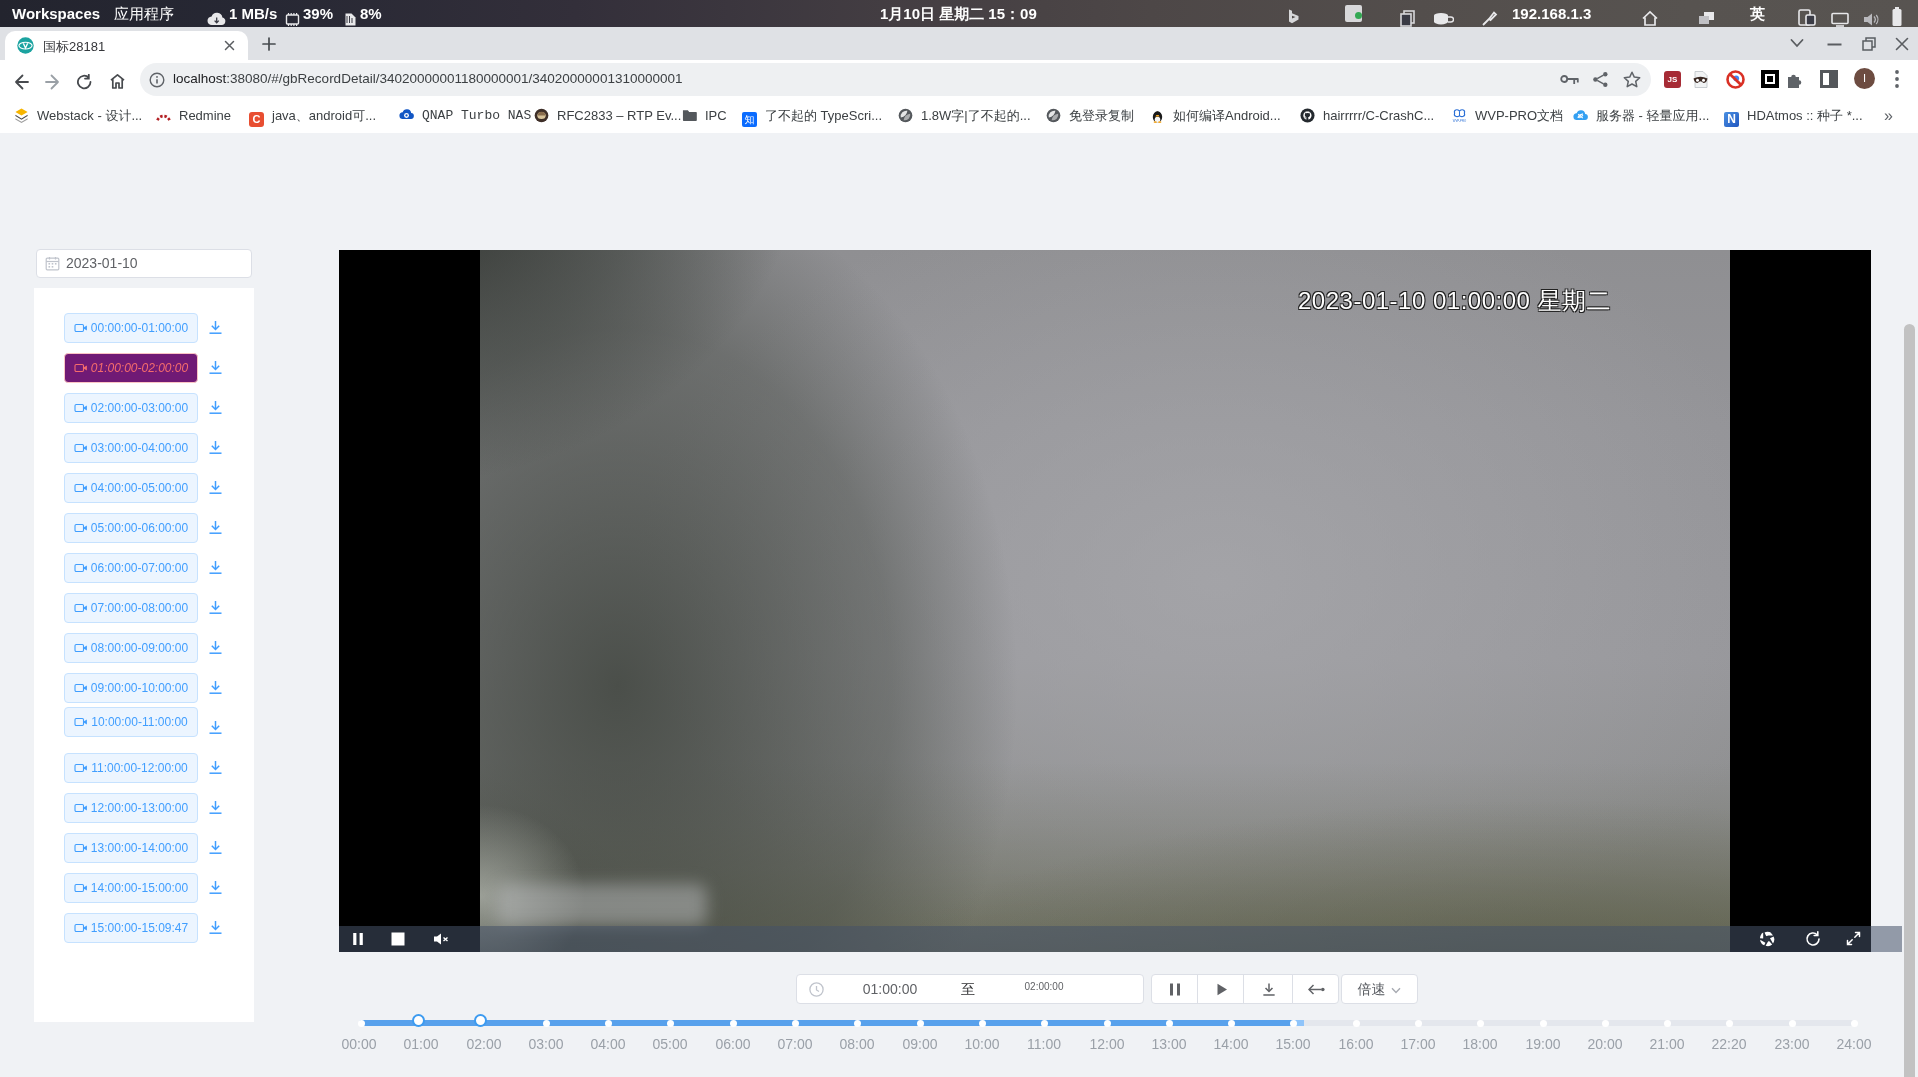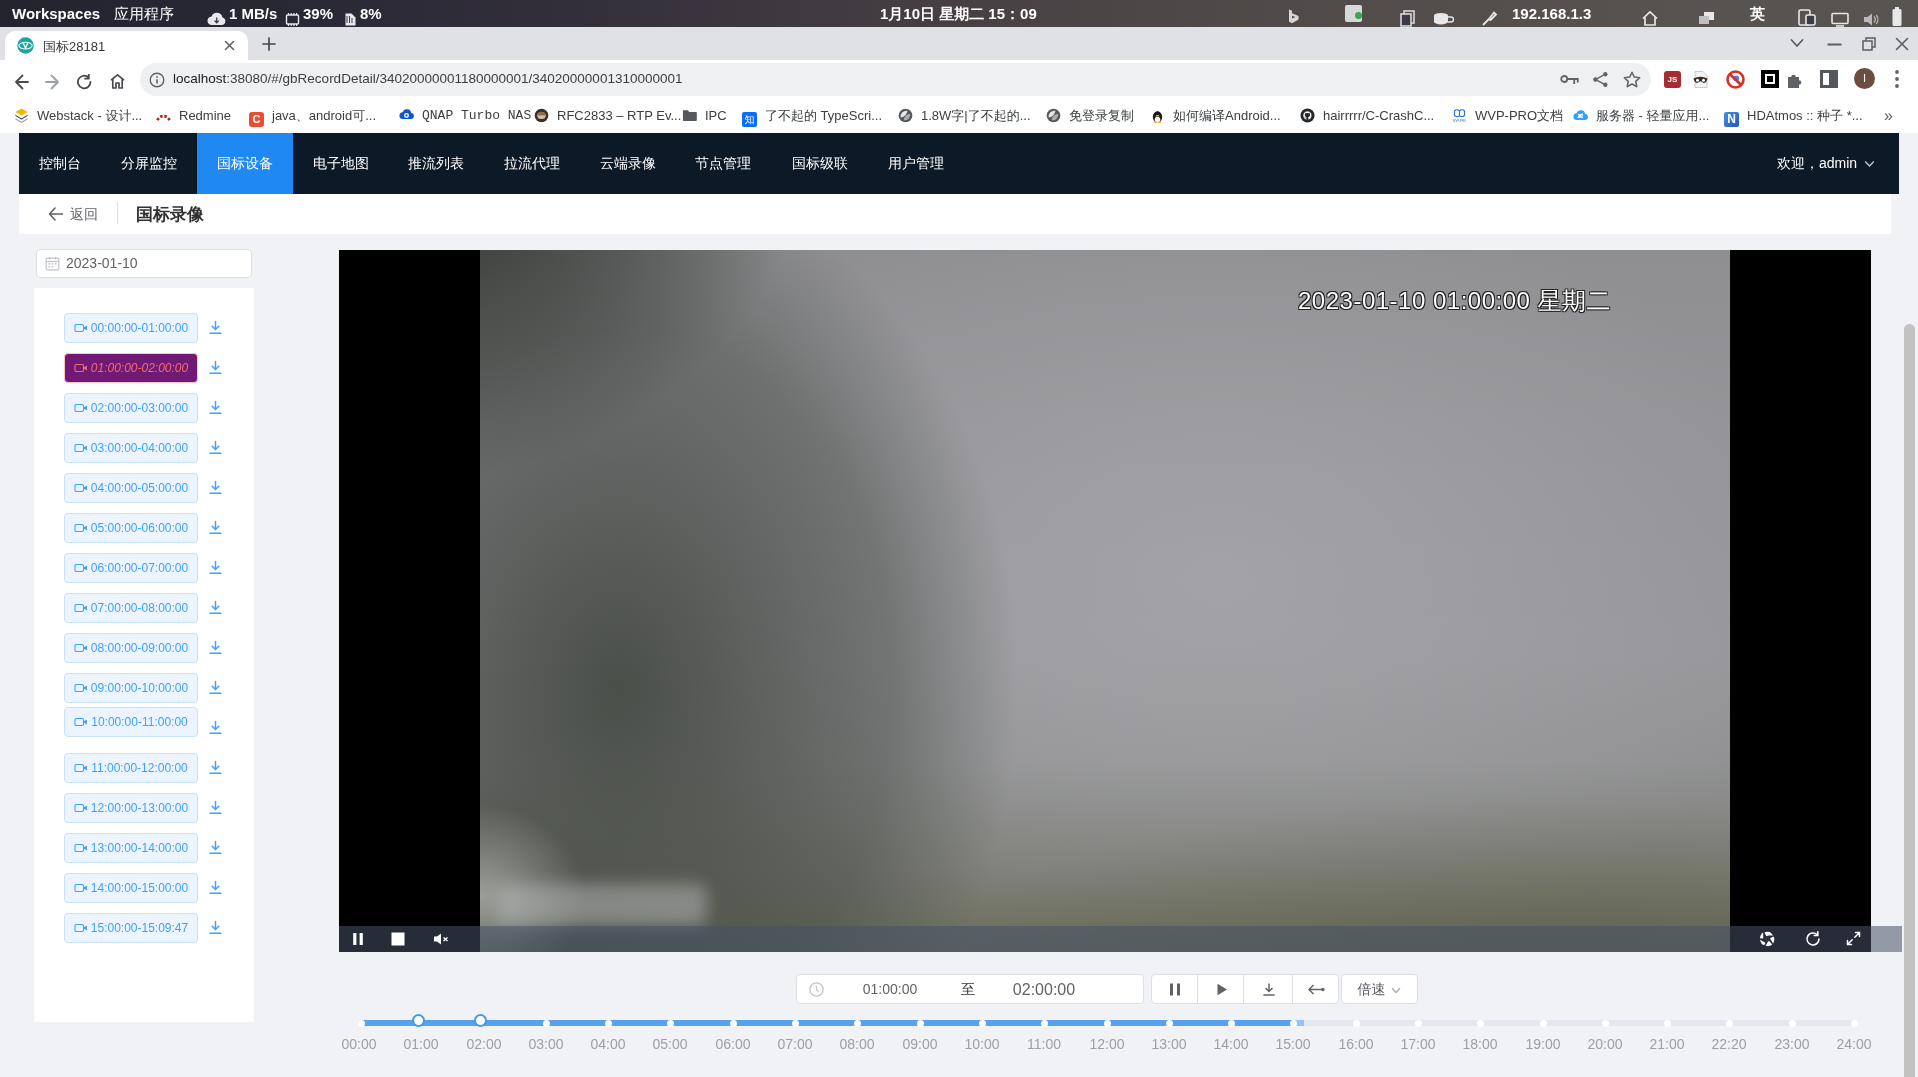--- a/index.html
+++ b/index.html
@@ -59,21 +59,21 @@
 #wm { position:absolute; left:158px; top:634px; width:210px; height:42px; background:rgba(185,187,189,0.5); border-radius:10px; filter:blur(8px); }
 #osdtime { position:absolute; left:959px; top:35px; color:#fff; font-size:24px; letter-spacing:0.5px;
   text-shadow:-1px -1px 0 #222,1px -1px 0 #222,-1px 1px 0 #222,1px 1px 0 #222; white-space:nowrap; }
 #ctrlbar { position:absolute; left:0; bottom:0; width:1792px; height:26px; background:rgba(70,82,104,0.55); }
 #ctrlbar .kb { position:absolute; right:140px; top:5px; color:#e8eaec; font-size:12.5px; }
 
 
 #timebox { position:absolute; left:796px; top:841px; width:348px; height:30px; background:#fff; border:1px solid #dcdfe6; border-radius:4px; }
 #timebox .t1 { position:absolute; left:47px; top:6px; width:92px; text-align:center; font-size:14px; color:#606266; }
 #timebox .zhi { position:absolute; left:157px; top:6px; width:28px; text-align:center; font-size:14px; color:#303133; }
-#timebox .t2 { position:absolute; left:201px; top:6px; width:92px; text-align:center; font-size:16px; color:#606266; }
+#timebox .t2 { position:absolute; left:201px; top:6px; width:92px; text-align:center; font-size:10px; color:#606266; }
 .pbtn { position:absolute; top:841px; height:30px; background:#fff; border:1px solid #dcdfe6; }
 #speedbtn { position:absolute; left:1341px; top:841px; width:77px; height:30px; background:#fff; border:1px solid #dcdfe6; border-radius:4px; font-size:14px; color:#55585e; text-align:center; line-height:28px; }
 
 
 #track { position:absolute; left:359px; top:887px; width:1495px; height:6px; background:#e4e7ed; border-radius:3px; }
 #trackblue { position:absolute; left:0px; top:0px; width:935px; height:6px; background:#58a1ec; border-radius:3px 0 0 3px; }
 .tdot { position:absolute; top:-0.5px; width:7px; height:7px; background:#fff; border-radius:50%; }
 .thandle { position:absolute; top:-6px; width:13px; height:13px; background:#fff; border:2.5px solid #3d9bf0; border-radius:50%; }
 .tlabel { position:absolute; top:903px; width:60px; text-align:center; font-size:14px; color:#9aa0a8; }
 
@@ -289,43 +289,20 @@
   <span class="bm" style="left:1573px;"><svg class="bi" viewBox="0 0 16 16">
         <path d="M4.2 12.8 a3.6 3.6 0 0 1 -0.3-7.2 a4.7 4.7 0 0 1 9.1 0.9 a3.1 3.1 0 0 1 -0.6 6.3 Z" fill="#34a0f2"></path>
         <path d="M5 10.5 l5.5-4.5 M5.5 6.5 l5 4.2" stroke="#fff" stroke-width="1.1"></path>
         <ellipse cx="8" cy="8.5" rx="2.6" ry="1.4" fill="none" stroke="#fff" stroke-width="0.9" transform="rotate(-25 8 8.5)"></ellipse>
       </svg>服务器 - 轻量应用...</span>
   <span class="bm" style="left:1724px;"><span class="bi" style="background:linear-gradient(135deg,#4a90e2,#2057c0);color:#fff;font-size:12px;font-weight:bold;text-align:center;line-height:15px;border-radius:2px;">N</span>HDAtmos :: 种子 *...</span>
   <span class="bm" style="left:1884px;color:#5f6368;font-size:16px;">»</span>
 </div>
 
 <div id="page">
-  <div id="nav">
-    <div class="navitem" style="left:-7px;width:96px;">控制台</div>
-    <div class="navitem" style="left:82px;width:96px;">分屏监控</div>
-    <div class="navitem active" style="left:178px;width:96px;">国标设备</div>
-    <div class="navitem" style="left:274px;width:96px;">电子地图</div>
-    <div class="navitem" style="left:369px;width:96px;">推流列表</div>
-    <div class="navitem" style="left:465px;width:96px;">拉流代理</div>
-    <div class="navitem" style="left:561px;width:96px;">云端录像</div>
-    <div class="navitem" style="left:656px;width:96px;">节点管理</div>
-    <div class="navitem" style="left:753px;width:96px;">国标级联</div>
-    <div class="navitem" style="left:849px;width:96px;">用户管理</div>
-    <div id="welcome">欢迎，admin <svg width="11" height="8" viewBox="0 0 11 8" style="margin-left:3px;">
-          <path d="M1.2 1.5 L5.5 6 L9.8 1.5" stroke="#c6cad0" stroke-width="1.3" fill="none"></path>
-        </svg></div>
-  </div>
-  <div id="subhead">
-    <svg style="position:absolute;left:28px;top:12px;" width="17" height="16" viewBox="0 0 17 16">
-        <path d="M8 2 L2.5 8 L8 14 M2.5 8 H15.5" fill="none" stroke="#606266" stroke-width="1.6" stroke-linecap="round" stroke-linejoin="round"></path>
-      </svg>
-    <span style="position:absolute;left:51px;top:12px;font-size:14px;color:#606266;">返回</span>
-    <span style="position:absolute;left:98px;top:8px;width:1px;height:22px;background:#dcdfe6;"></span>
-    <span style="position:absolute;left:117px;top:9px;font-size:17px;font-weight:bold;color:#303133;">国标录像</span>
-  </div>
 
   <div id="dateinput">
       <svg style="position:absolute;left:8px;top:6px;" width="15" height="15" viewBox="0 0 15 15">
         <rect x="1.2" y="2.2" width="12.6" height="11.6" rx="1" fill="none" stroke="#c0c4cc" stroke-width="1.2"></rect>
         <path d="M1.2 5.5 H13.8" stroke="#c0c4cc" stroke-width="1.2"></path>
         <path d="M4.5 1 V3.5 M10.5 1 V3.5" stroke="#c0c4cc" stroke-width="1.2"></path>
         <rect x="3.5" y="7" width="1.6" height="1.6" fill="#c0c4cc"></rect>
         <rect x="6.7" y="7" width="1.6" height="1.6" fill="#c0c4cc"></rect>
         <rect x="9.9" y="7" width="1.6" height="1.6" fill="#c0c4cc"></rect>
         <rect x="3.5" y="10" width="1.6" height="1.6" fill="#c0c4cc"></rect>

